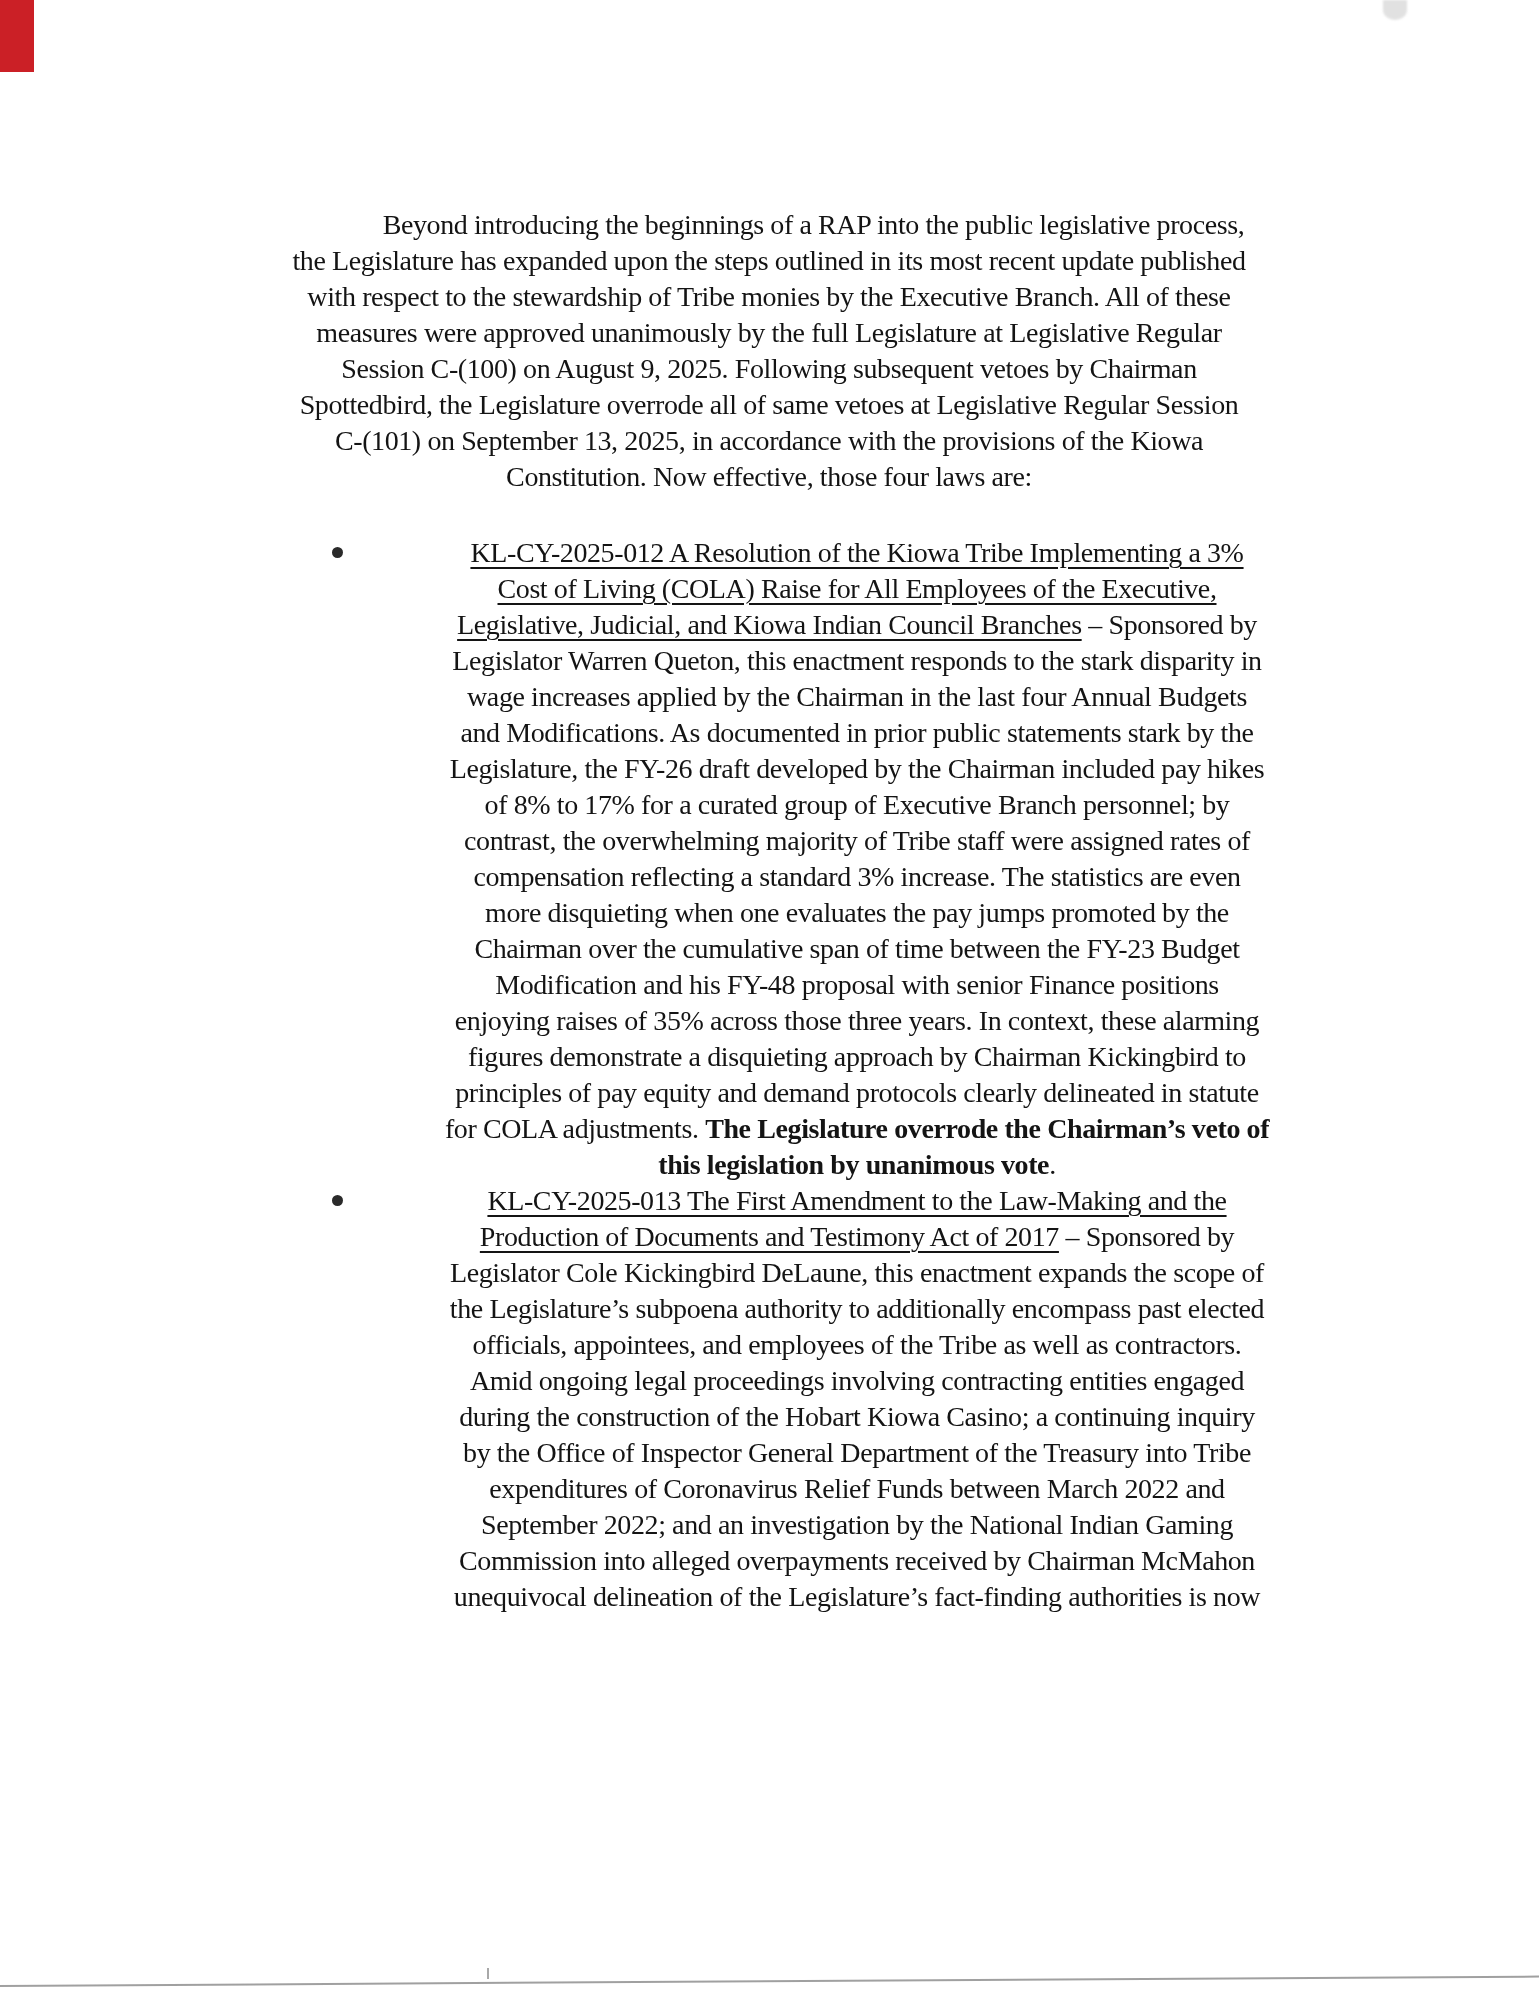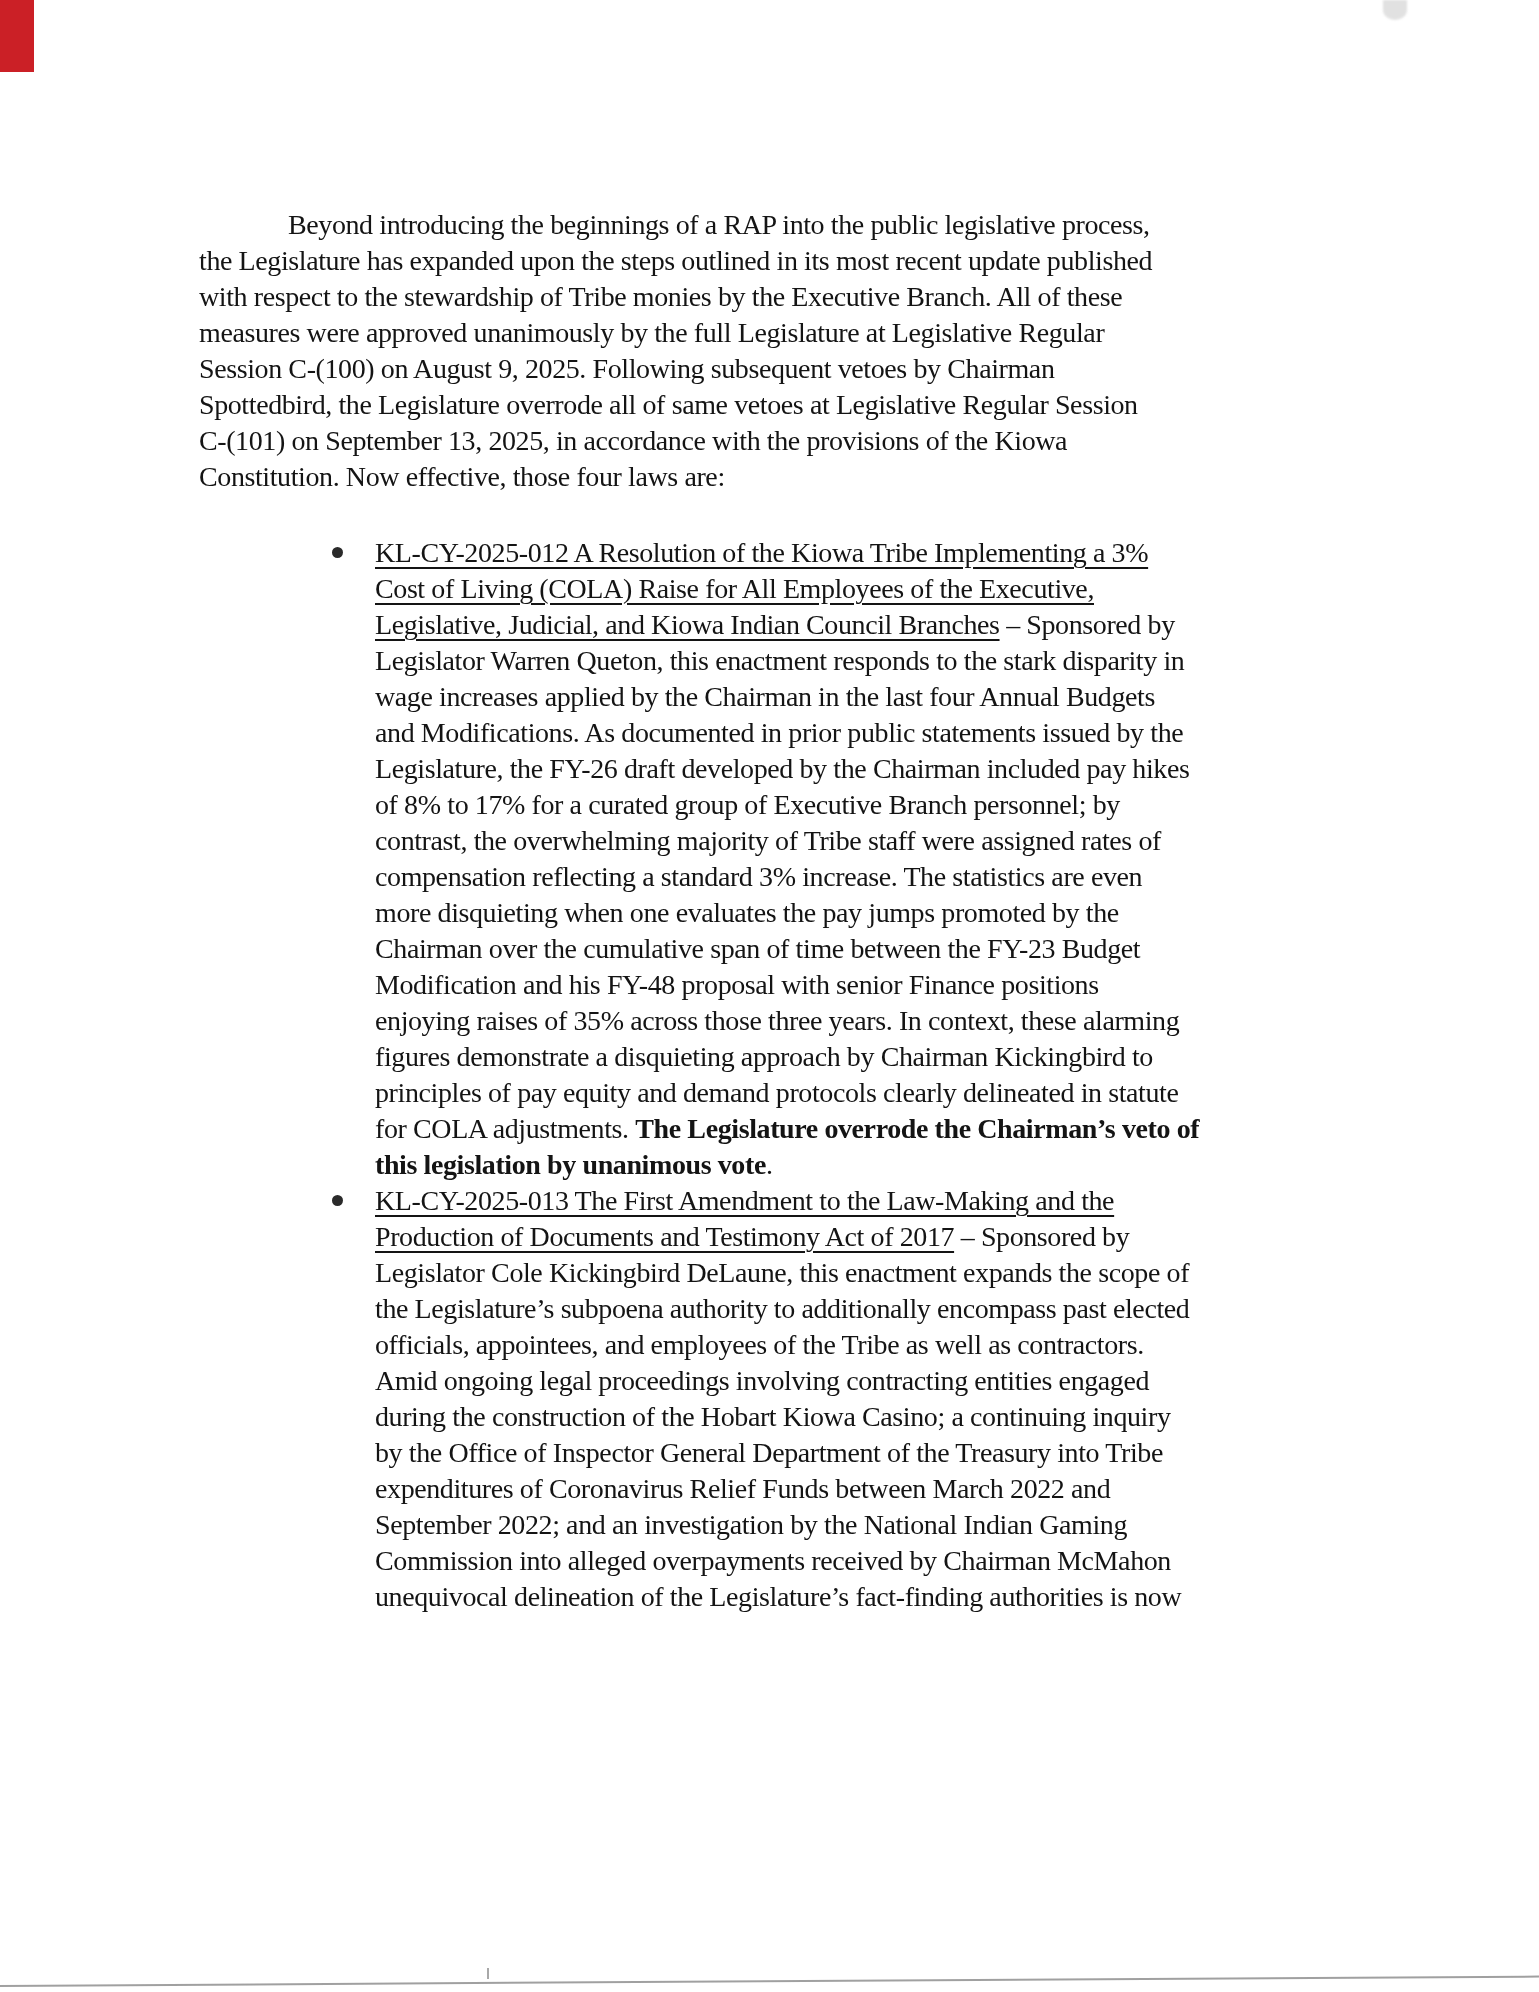--- a/index.html
+++ b/index.html
@@ -21,20 +21,21 @@
     left: 199px;
     top: 207px;
     width: 1140px;
     font-size: 28px;
     line-height: 36px;
     letter-spacing: -0.4px;
   }
   .line {
     white-space: nowrap;
     height: 36px;
+    text-align: center;
   }
   .line.indent {
     padding-left: 89px;
   }
   .resolutions {
     list-style: none;
     margin: 40px 0 0 0;
     padding: 0;
   }
   .resolutions li {
@@ -117,21 +118,21 @@
         <div class="line">Constitution. Now effective, those four laws are:</div>
       </div>
     <ul class="resolutions">
         <li>
           <span class="bullet-dot"></span>
           <div class="line"><span class="run-underline">KL-CY-2025-012 A Resolution of the Kiowa Tribe Implementing a 3%</span></div>
           <div class="line"><span class="run-underline">Cost of Living (COLA) Raise for All Employees of the Executive,</span></div>
           <div class="line"><span class="run-underline">Legislative, Judicial, and Kiowa Indian Council Branches</span><span> – Sponsored by</span></div>
           <div class="line"><span>Legislator Warren Queton, this enactment responds to the stark disparity in</span></div>
           <div class="line"><span>wage increases applied by the Chairman in the last four Annual Budgets</span></div>
-          <div class="line"><span>and Modifications. As documented in prior public statements issued by the</span></div>
+          <div class="line"><span>and Modifications. As documented in prior public statements stark by the</span></div>
           <div class="line"><span>Legislature, the FY-26 draft developed by the Chairman included pay hikes</span></div>
           <div class="line"><span>of 8% to 17% for a curated group of Executive Branch personnel; by</span></div>
           <div class="line"><span>contrast, the overwhelming majority of Tribe staff were assigned rates of</span></div>
           <div class="line"><span>compensation reflecting a standard 3% increase. The statistics are even</span></div>
           <div class="line"><span>more disquieting when one evaluates the pay jumps promoted by the</span></div>
           <div class="line"><span>Chairman over the cumulative span of time between the FY-23 Budget</span></div>
           <div class="line"><span>Modification and his FY-48 proposal with senior Finance positions</span></div>
           <div class="line"><span>enjoying raises of 35% across those three years. In context, these alarming</span></div>
           <div class="line"><span>figures demonstrate a disquieting approach by Chairman Kickingbird to</span></div>
           <div class="line"><span>principles of pay equity and demand protocols clearly delineated in statute</span></div>

